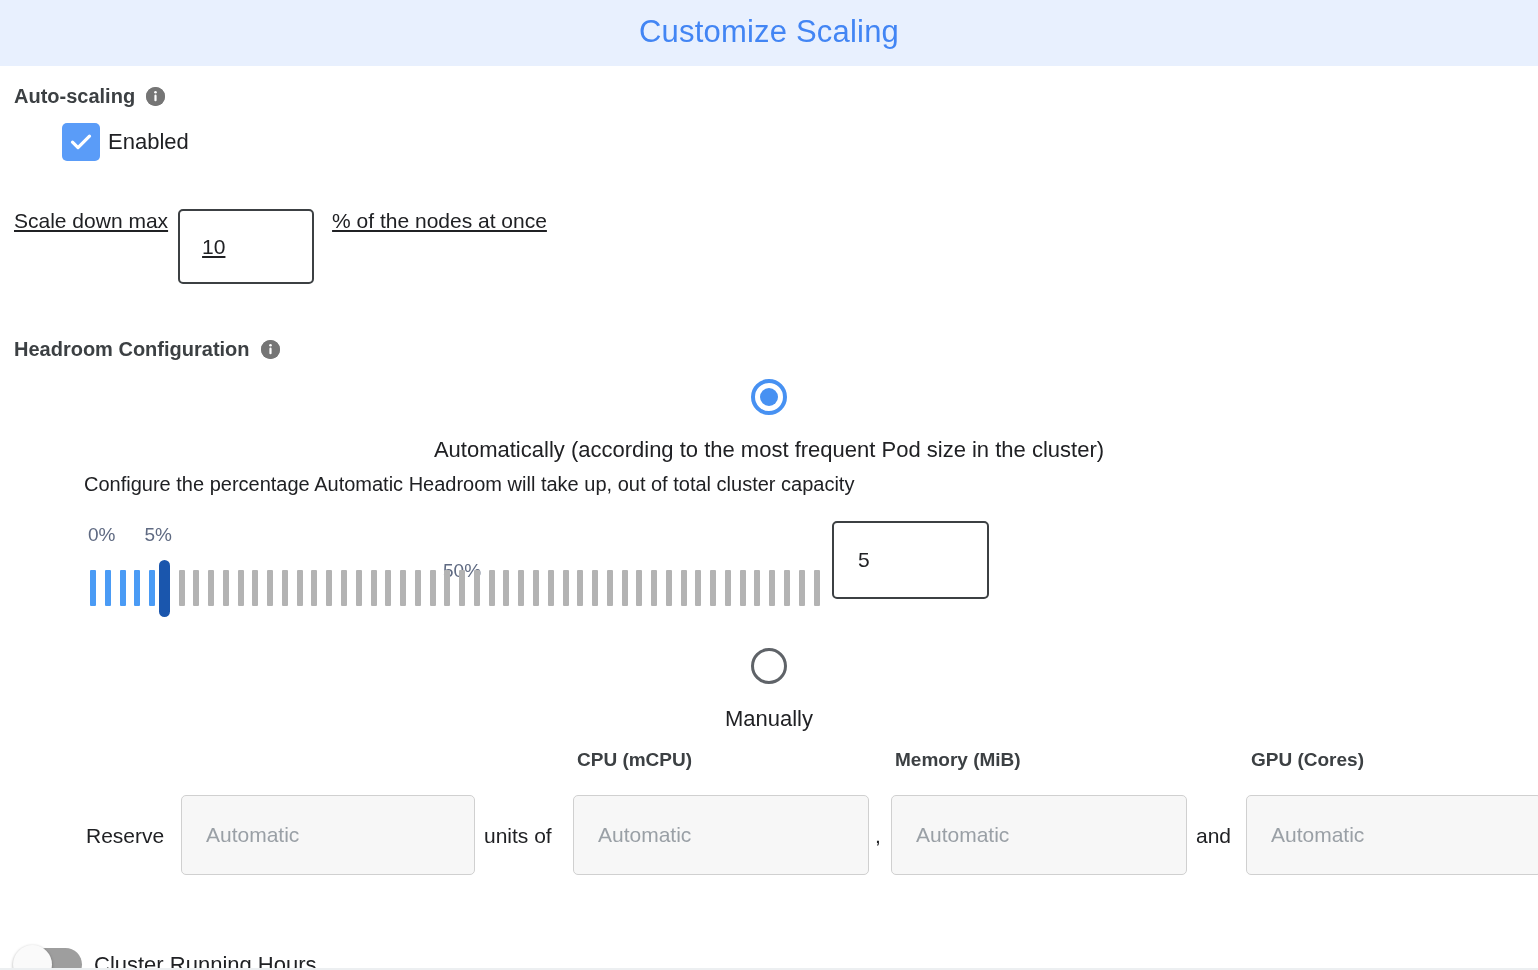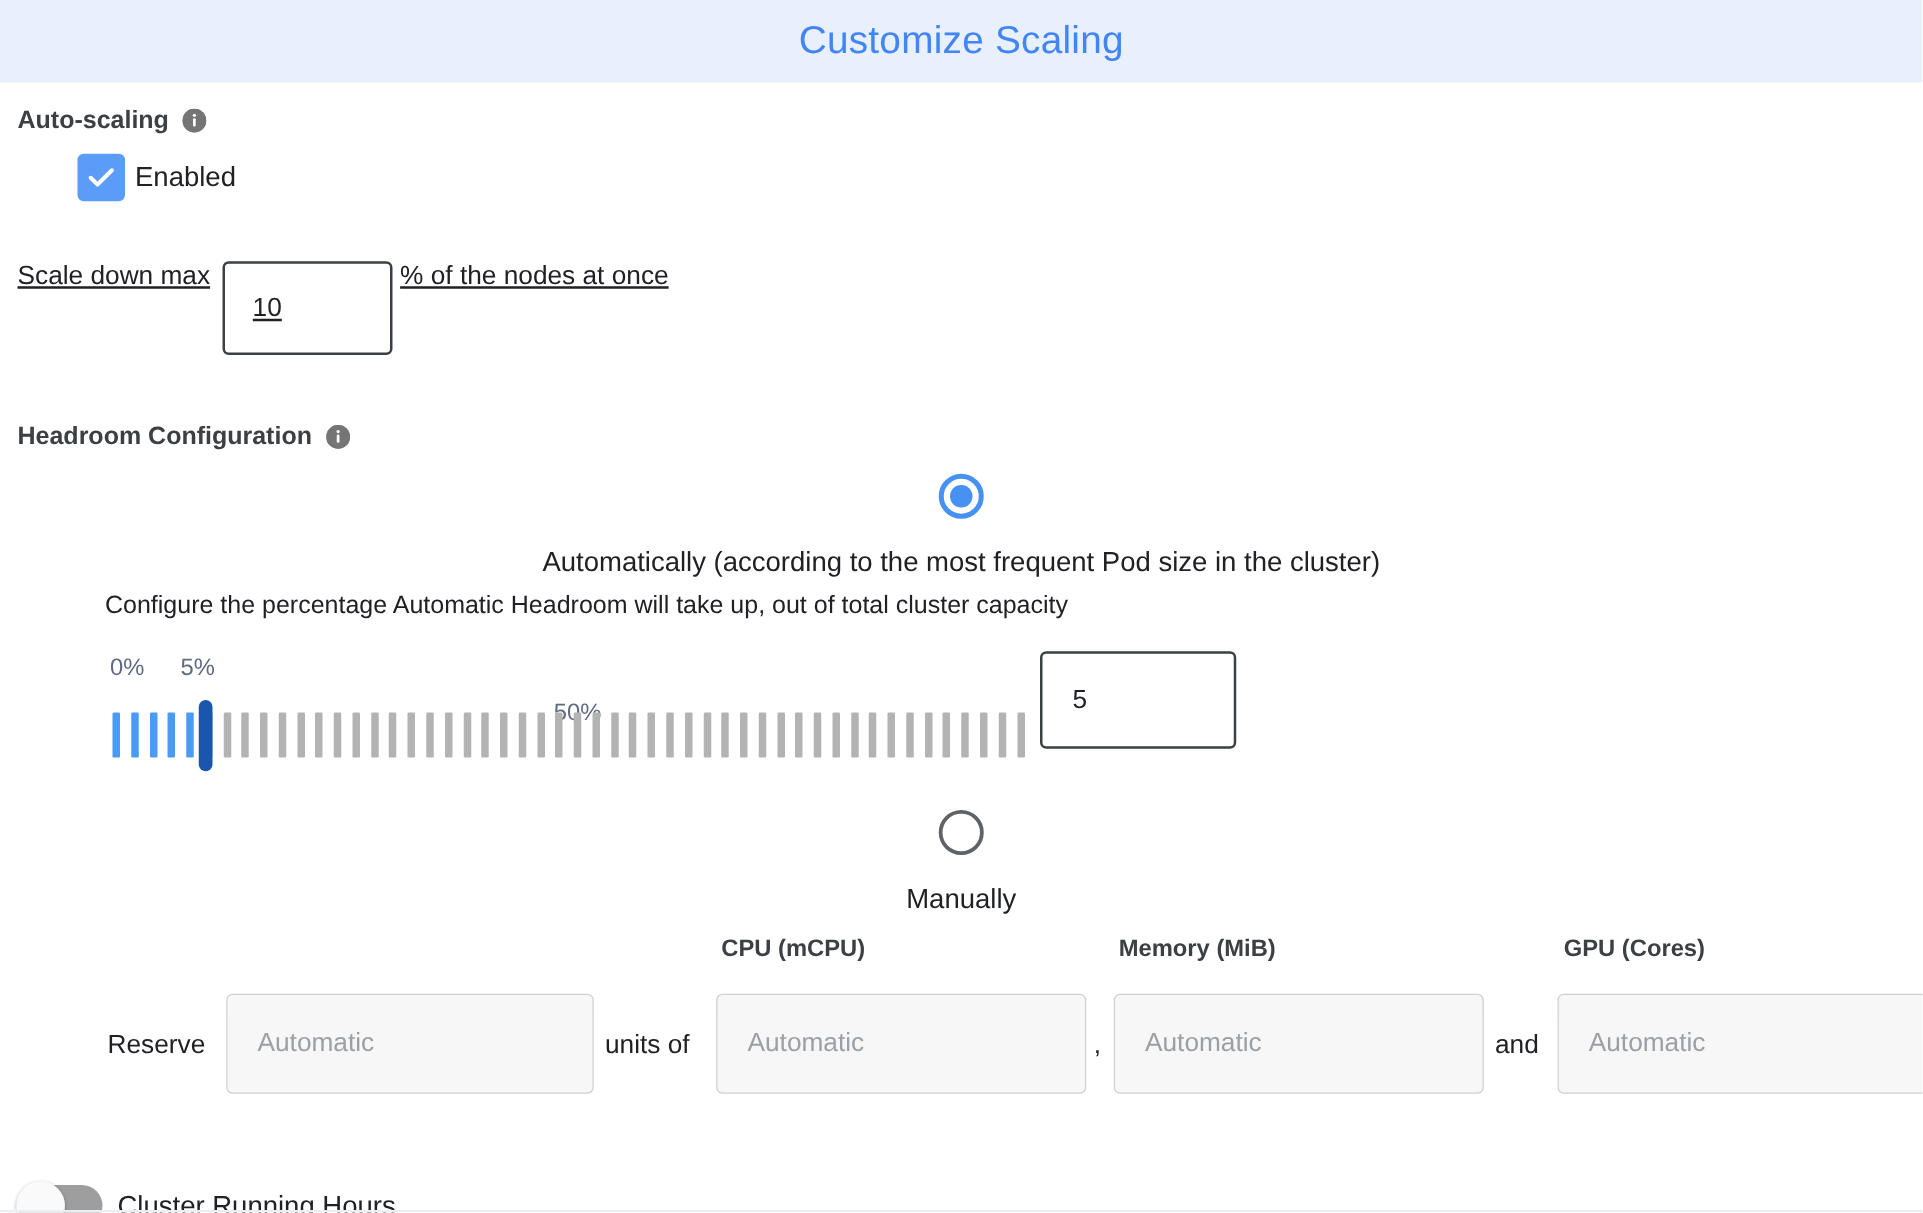--- a/index.html
+++ b/index.html
@@ -109,21 +109,21 @@
     height: 75px;
     border: 2px solid #3c4043;
     border-radius: 5px;
     background: #ffffff;
     font-family: "Liberation Sans", sans-serif;
     font-size: 21px;
     color: #202124;
     padding: 0 22px;
     outline: none;
   }
-  .scaledown-suffix { padding-left: 6px; }
+  .scaledown-suffix { padding-left: 18px; }
 
   
   .section-head.headroom { margin-top: 54px; }
 
   .radio-row {
     display: flex;
     align-items: center;
     gap: 22px;
     margin-top: 18px;
     flex-direction: column;

